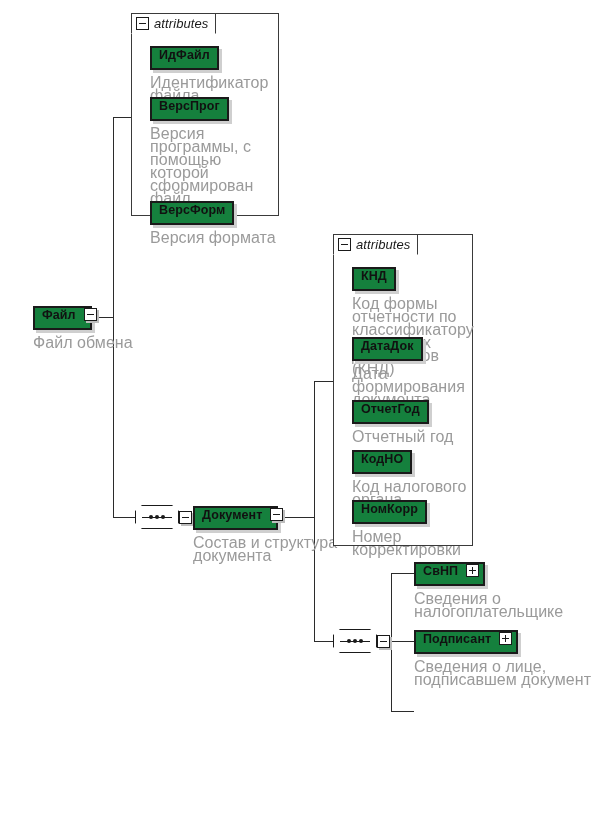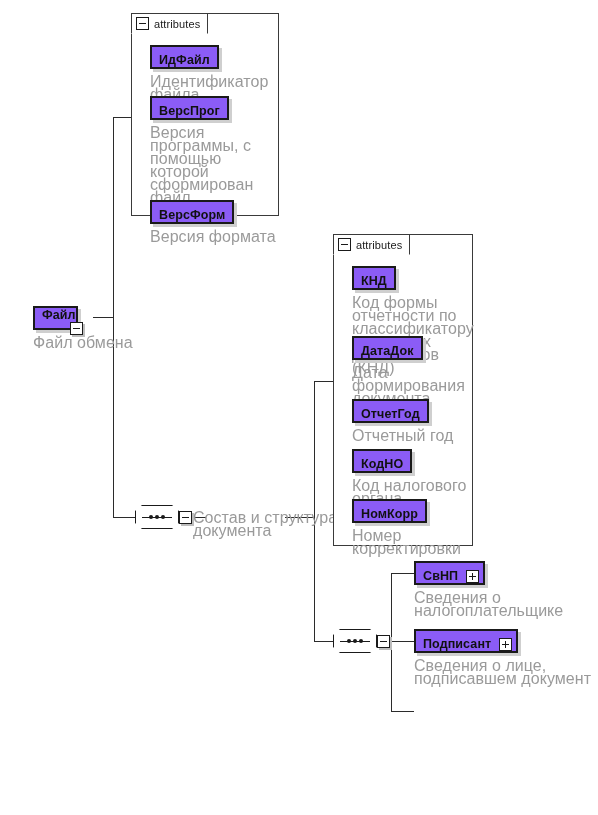--- a/index.html
+++ b/index.html
@@ -43,21 +43,22 @@
     padding: 0 7px 0 4px;
     border: 1px solid #3a3a3a;
     border-bottom: 1px solid #ffffff;
     background: #ffffff;
     display: flex;
     align-items: center;
     gap: 5px;
     z-index: 3;
   }
   .attr-tab-label {
-    font-size: 11px;
+    font-style: italic;
+    font-size: 13px;
     color: #1a1a1a;
     letter-spacing: 0.1px;
     white-space: nowrap;
   }
   .attr-tab-mask {
     position: absolute;
     height: 2px;
     background: #ffffff;
     z-index: 2;
   }
@@ -92,44 +93,43 @@
   }
 
   
   .node {
     position: absolute;
   }
   .node-box {
     position: relative;
     box-sizing: border-box;
     display: inline-flex;
-    align-items: flex-end;
+    align-items: flex-start;
     height: 24px;
     padding: 0 7px;
     border: 2px solid #1a1a1a;
-    background: #8b5cf6;
+    background: #15803d;
     box-shadow: 3px 3px 0 0 #cfcfcf;
     z-index: 2;
   }
   .node-label {
     font-size: 12.5px;
     font-weight: bold;
     color: #111111;
     white-space: nowrap;
     letter-spacing: 0.1px;
   }
   
   .node-box .expander {
     margin-left: 8px;
     margin-right: -3px;
   }
   
   .node-box.exp-out {
     padding-right: 0;
-    flex-direction: column;
   }
   .node-box.exp-out .expander {
     margin-left: 8px;
     margin-right: -7px;
     box-shadow: 2px 2px 0 0 #bdbdbd;
     background: #ffffff;
   }
 
   .node-desc {
     margin-top: 6px;
@@ -253,20 +253,24 @@
     <div class="seq-dots">
       <div class="seq-bar"></div>
       <div class="seq-dot" style="left:14px;"></div>
       <div class="seq-dot" style="left:20px;"></div>
       <div class="seq-dot" style="left:26px;"></div>
     </div>
     <span class="expander seq-expander"></span>
   </div>
 
   <div class="node" style="left:193px; top:505px;">
+    <div class="node-box exp-out">
+      <span class="node-label">Документ</span>
+      <span class="expander"></span>
+    </div>
     <div class="node-desc">Состав и структура
 документа</div>
   </div>
 
   <div class="attr-box" style="left:333px; top:234px; width:140px; height:312px;">
     <div class="attr-tab">
       <span class="expander"></span>
       <span class="attr-tab-label">attributes</span>
     </div>
     <div class="attr-tab-mask" style="left:1px; top:19px; width:94px;"></div>

